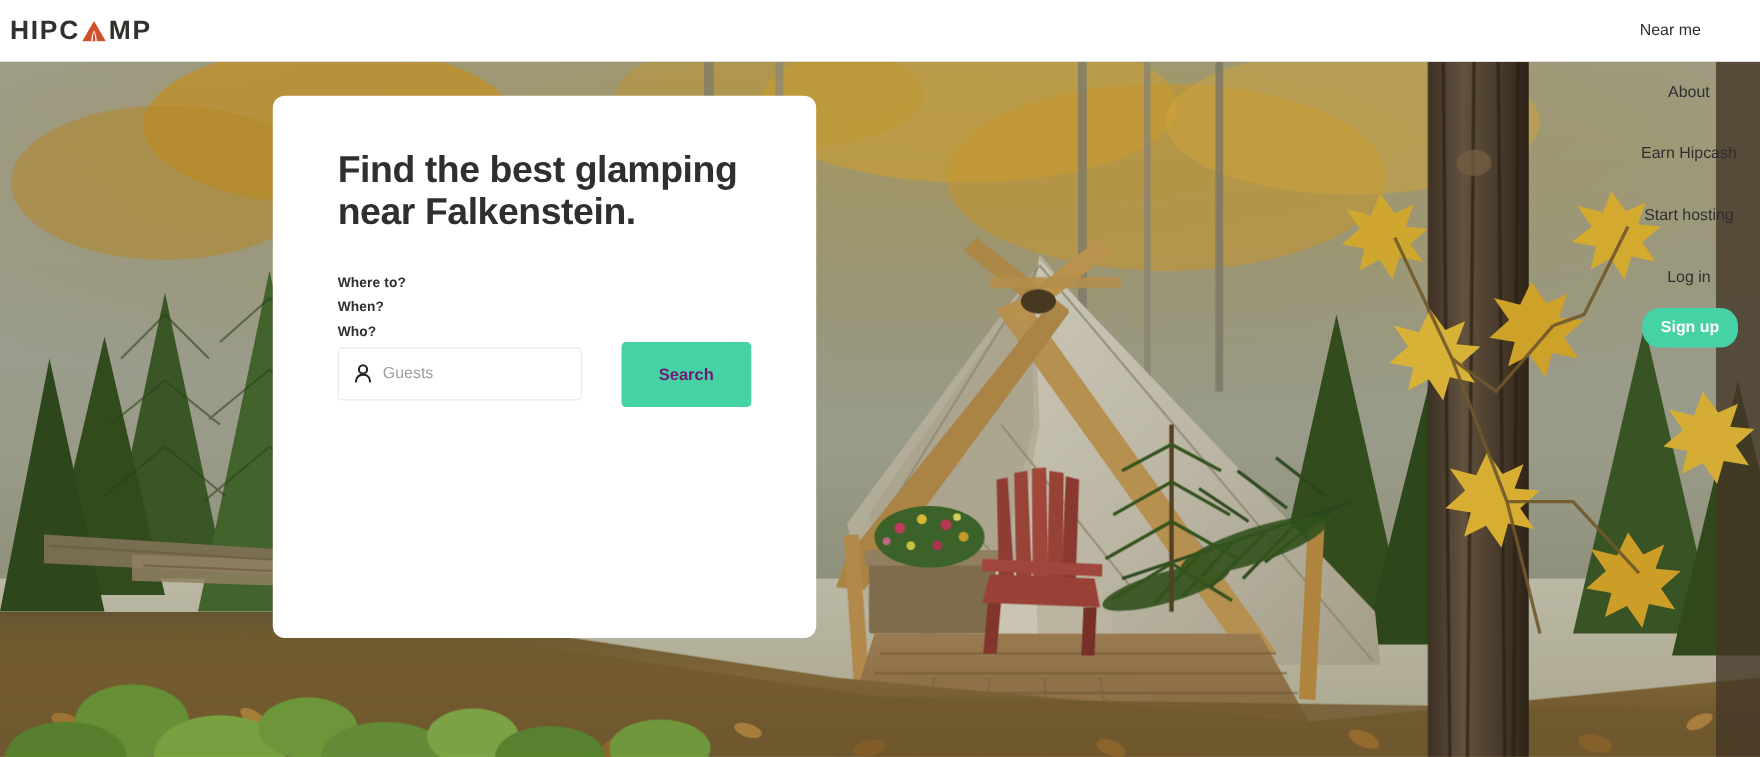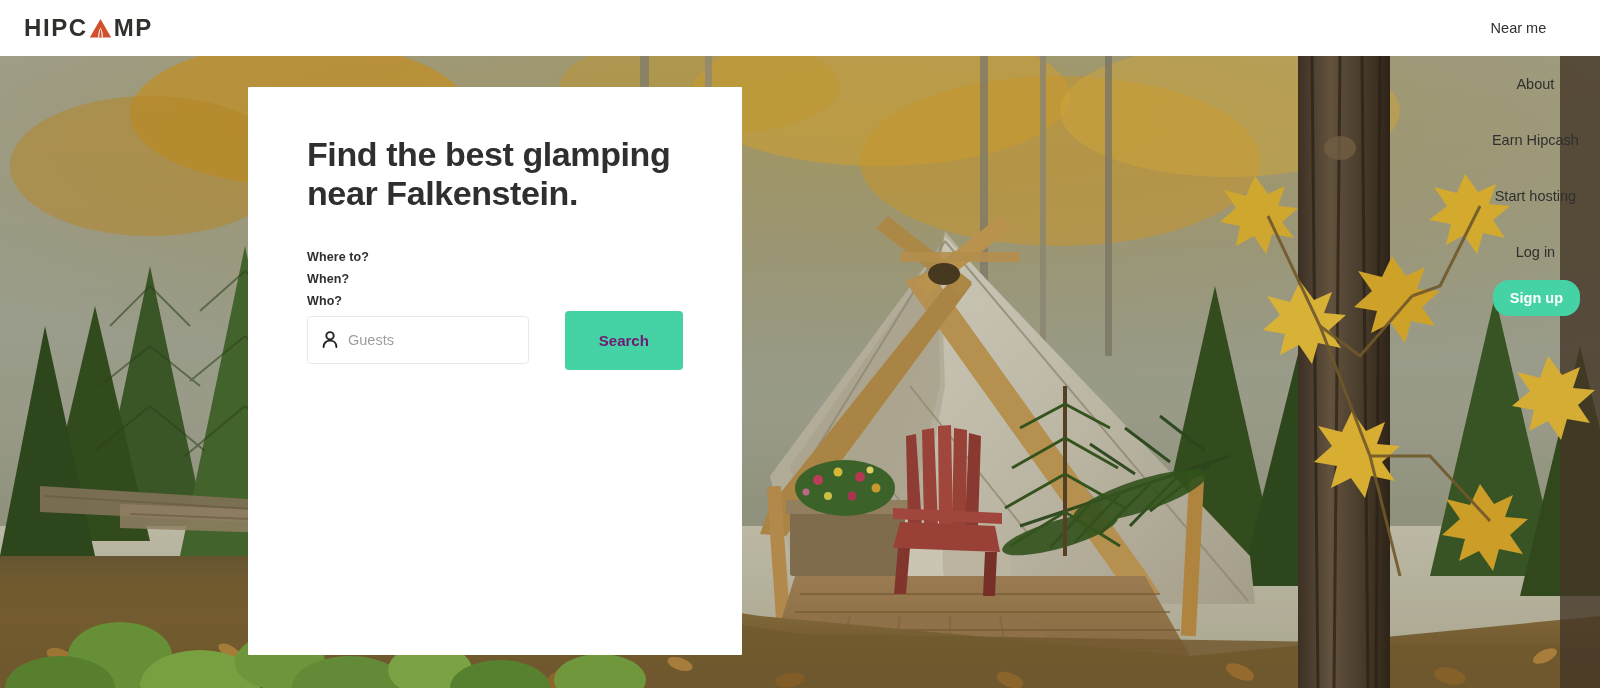--- a/index.html
+++ b/index.html
@@ -14,21 +14,21 @@
 
   
   .header {
     position: absolute; top: 0; left: 0;
     width: 1600px; height: 56px;
     background: #ffffff;
     display: flex; align-items: center;
     z-index: 20;
   }
   .logo-wrap {
-    position: absolute; left: 24px; top: 14px;
+    position: absolute; left: 9px; top: 14px;
     display: flex; align-items: center; height: 28px;
   }
   .logo-text {
     font-size: 24px; font-weight: bold;
     letter-spacing: 1.6px; color: #32302c;
     display: flex; align-items: center;
     font-family: "Liberation Sans", sans-serif;
   }
   .logo-a {
     display: inline-block; position: relative;
@@ -63,23 +63,23 @@
     position: absolute; top: 56px; left: 0;
     width: 1600px; height: 632px;
     overflow: hidden;
     background: #2e3d22;
   }
   .hero svg { position: absolute; top: 0; left: 0; display: block; }
 
   
   .card {
     position: absolute; left: 248px; top: 87px;
-    width: 494px; height: 568px;
+    width: 494px; height: 493px;
     background: #ffffff;
-    border-radius: 1px;
+    border-radius: 11px;
     z-index: 10;
     padding: 48px 59px 0 59px;
   }
   .card-title {
     font-size: 34px; font-weight: bold;
     line-height: 1.16; color: #2f2f2f;
     letter-spacing: -0.4px;
     margin-bottom: 36px;
     max-width: 380px;
   }

